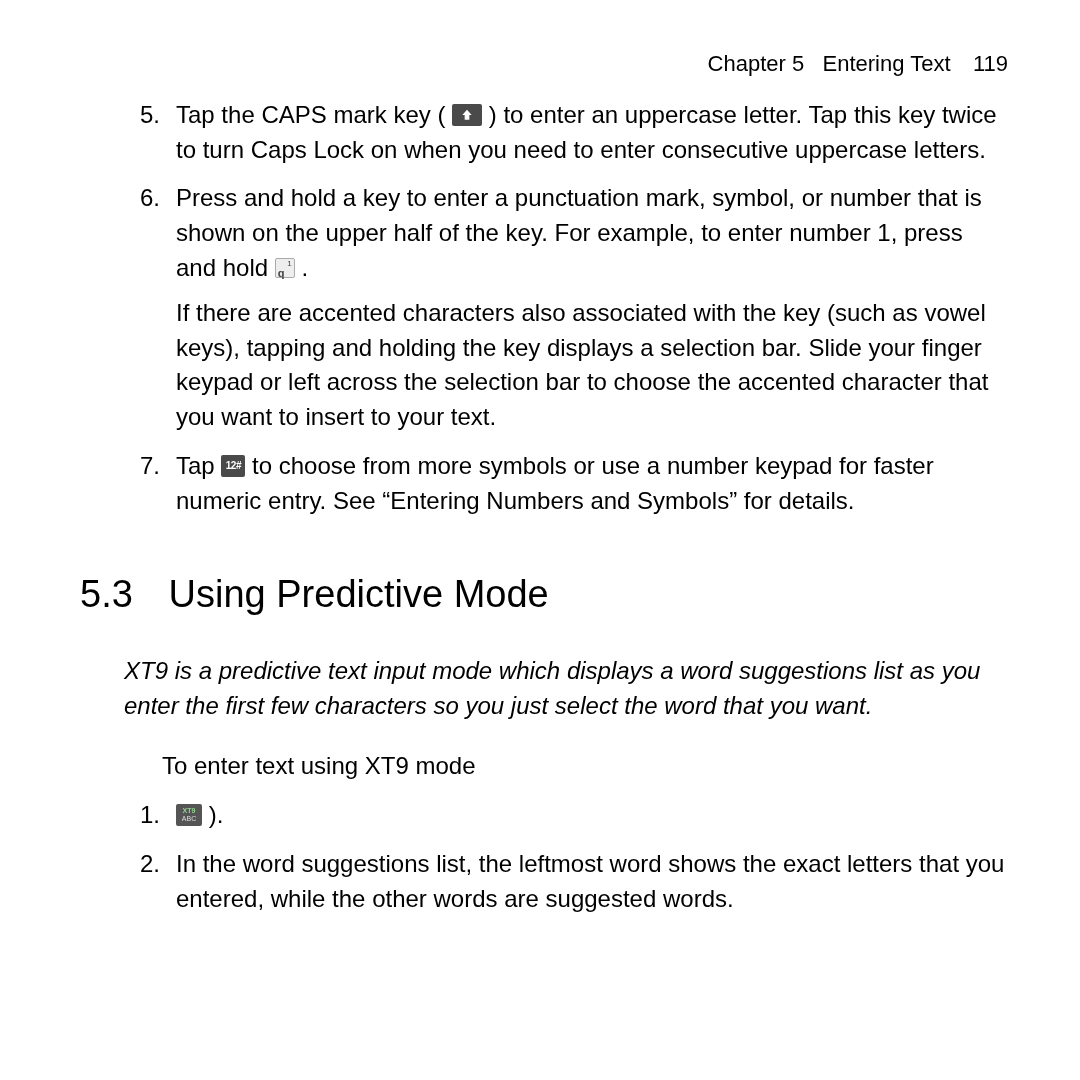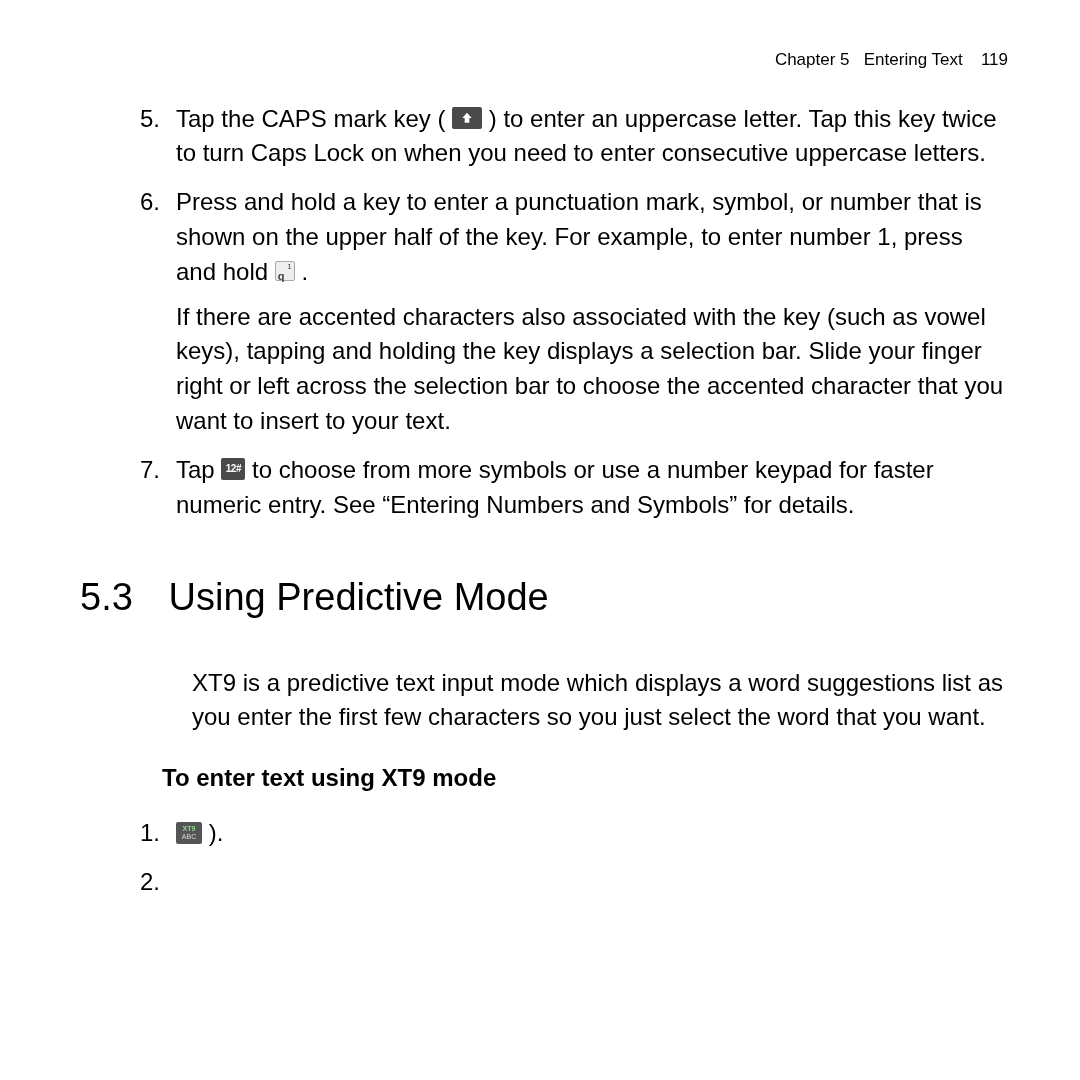--- a/index.html
+++ b/index.html
@@ -13,22 +13,22 @@
       width: 1080px;
       height: 1080px;
       background: #fff;
       color: #000;
       padding: 48px 72px 48px 80px;
       font-size: 24px;
       line-height: 1.45;
     }
     .header {
       text-align: right;
-      margin-bottom: 29px;
-      font-size: 17px;
+      margin-bottom: 18px;
+      font-size: 22px;
     }
     .header .chapter-label {
       font-weight: 400;
     }
     .header .chapter-title {
       font-weight: 400;
     }
     .header .page-num {
       font-weight: 400;
       margin-left: 4px;
@@ -116,39 +116,40 @@
     }
     .icon-xt9 .top {
       color: #8fd68f;
       font-weight: bold;
     }
     .icon-xt9 .bot {
       color: #ddd;
     }
     .section-heading {
       margin-top: 48px;
-      margin-bottom: 40px;
+      margin-bottom: 32px;
       font-size: 38px;
       font-weight: 400;
     }
     .section-heading .sec-num {
       display: inline-block;
       width: 78px;
     }
     .body-para {
-      margin-left: 112px;
+      margin-left: 44px;
       margin-bottom: 26px;
+      font-style: italic;
     }
     .body-para .bold-lead {
       font-weight: 500;
     }
     .sub-heading {
       margin-left: 82px;
-      font-weight: 700;
-      margin-bottom: 20px;
+      font-weight: 400;
+      margin-bottom: 14px;
       font-size: 24px;
     }
   </style>
 </head>
 <body>
 
 <div class="header">
   <span class="chapter-label">Chapter 5</span>
   <span>&nbsp;</span>
   <span class="chapter-title">Entering Text</span>
@@ -166,21 +167,21 @@
     </span>
     <span> ) to enter an uppercase letter. Tap this key twice to turn Caps Lock on when you need to enter consecutive uppercase letters.</span>
   </li>
   <li>
     <span>Press and hold a key to enter a punctuation mark, symbol, or number that is shown on the upper half of the key. For example, to enter number 1, press and hold </span>
     <span class="icon-box icon-q">
       <span class="sup">1</span>
       <span class="main">q</span>
     </span>
     <span>.</span>
-    <div class="sub-para">If there are accented characters also associated with the key (such as vowel keys), tapping and holding the key displays a selection bar. Slide your finger right or left across the selection bar to choose the accented character that you want to insert to your text.</div>
+    <div class="sub-para">If there are accented characters also associated with the key (such as vowel keys), tapping and holding the key displays a selection bar. Slide your finger keypad or left across the selection bar to choose the accented character that you want to insert to your text.</div>
   </li>
   <li>
     <span>Tap </span>
     <span class="icon-box icon-12">12#</span>
     <span> to choose from more symbols or use a number keypad for faster numeric entry. See “Entering Numbers and Symbols” for details.</span>
   </li>
 </ol>
 
 <h2 class="section-heading">
   <span class="sec-num">5.3</span>
@@ -195,14 +196,15 @@
 
 <ol class="numbered-list start-1">
   <li>
     <span class="icon-box icon-xt9">
       <span class="top">XT9</span>
       <span class="bot">ABC</span>
     </span>
     <span> ).</span>
   </li>
   <li>
+    <div class="sub-para">In the word suggestions list, the leftmost word shows the exact letters that you entered, while the other words are suggested words.</div>
   </li>
 </ol>
 
 </body></html>

